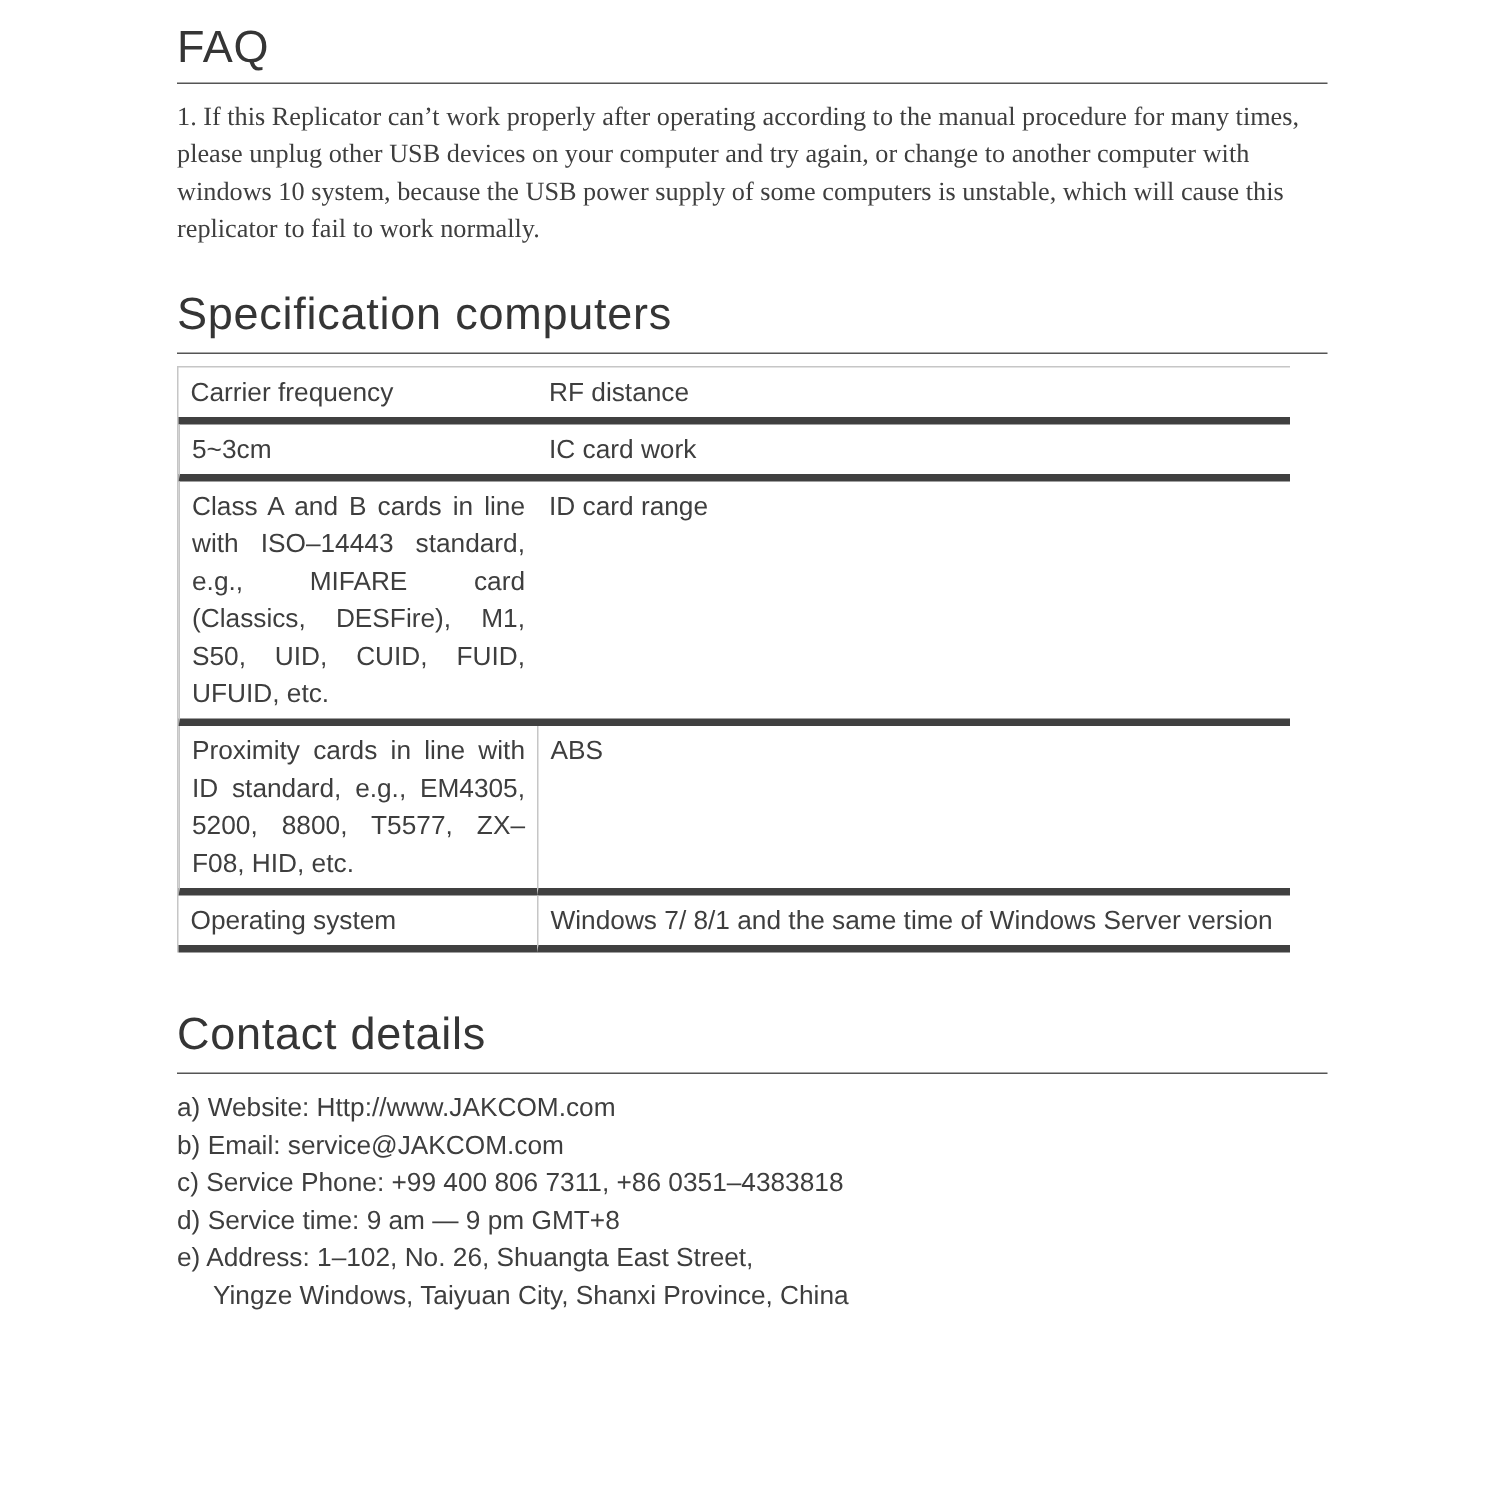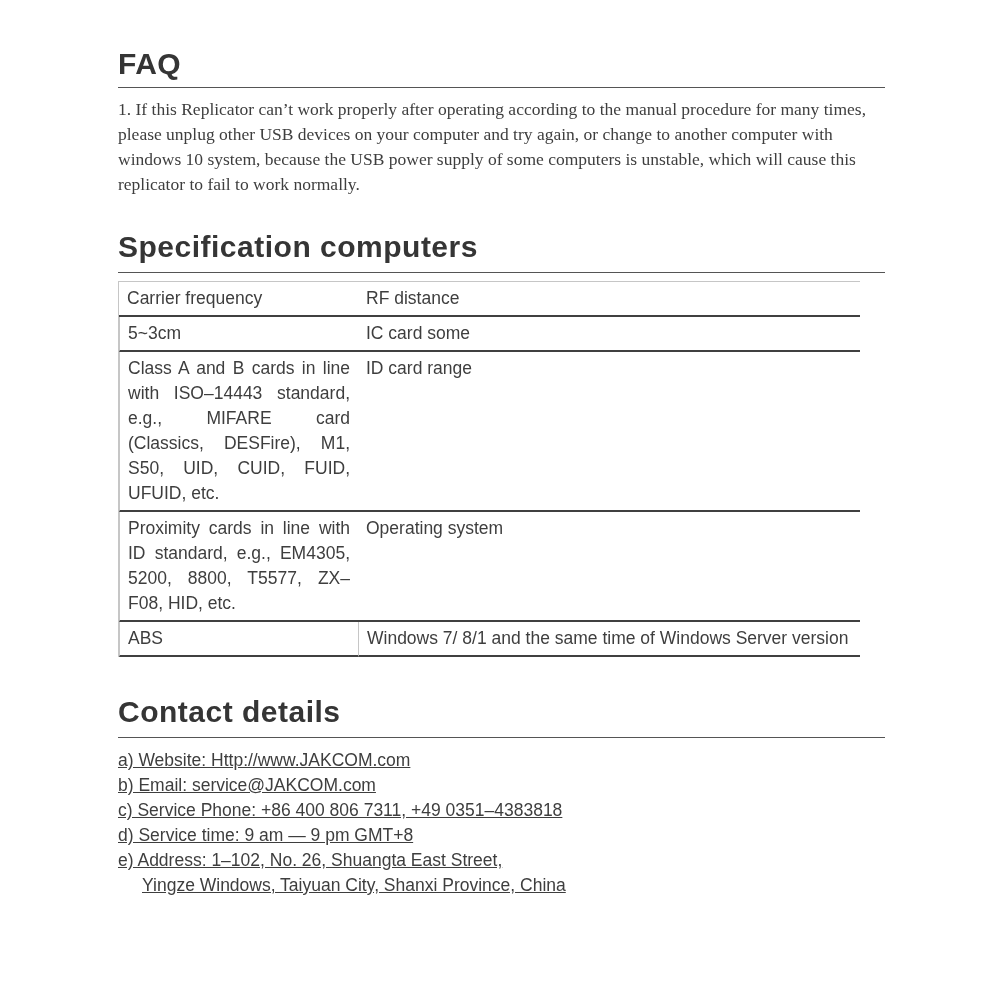--- a/index.html
+++ b/index.html
@@ -13,27 +13,26 @@
     position: relative;
   }
   .page {
     position: absolute;
     left: 118px;
     top: 14px;
     width: 767px;
   }
   .section-heading {
     font-size: 30px;
-    font-weight: 700;
+    font-weight: 400;
     color: #353535;
     letter-spacing: 0.5px;
     padding-bottom: 7px;
     border-bottom: 1px solid #555555;
     line-height: 1.2;
-    margin-top: 32px;
   }
   .faq-heading { padding-bottom: 5px; }
   .faq-body {
     margin-top: 9px;
     font-size: 17.5px;
     line-height: 25px;
     color: #3e3e3e;
     text-align: left;
     font-family: Liberation Serif, serif;
   }
@@ -42,35 +41,34 @@
     margin-top: 8px;
     width: 742px;
     display: grid;
     grid-template-columns: 239px 1fr;
     border-top: 1px solid #c6c6c6;
     border-left: 1px solid #c6c6c6;
     font-size: 17.5px;
     line-height: 25px;
   }
   .cell {
-    border-bottom: 2px solid #404040;
+    border-bottom: 5px solid #404040;
     padding: 4px 6px 4px 8px;
   }
   .cell-label { color: #3e3e3e; }
   .cell-value {
     border-left: 1px solid #c6c6c6;
     text-align: justify;
     padding-right: 8px;
   }
   .contact-section { margin-top: 37px; }
   .contact-list {
     margin-top: 10px;
     font-size: 17.5px;
     line-height: 25px;
-    text-decoration: underline;
   }
   .contact-item { white-space: normal; }
   .contact-line2 { padding-left: 24px; }
 </style>
 </head>
 <body>
 
 <div class="page">
 
   <div class="faq-section">
@@ -80,39 +78,39 @@
 
   <div class="spec-section">
     <div class="section-heading">Specification computers</div>
     <div class="spec-table">
 
       <div class="cell cell-label">Carrier frequency</div>
 
       <div class="cell cell-label">RF distance</div>
       <div class="cell cell-value">5~3cm</div>
 
-      <div class="cell cell-label">IC card some</div>
+      <div class="cell cell-label">IC card work</div>
       <div class="cell cell-value">Class A and B cards in line with ISO–14443 standard, e.g., MIFARE card (Classics, DESFire), M1, S50, UID, CUID, FUID, UFUID, etc.</div>
 
       <div class="cell cell-label">ID card range</div>
       <div class="cell cell-value">Proximity cards in line with ID standard, e.g., EM4305, 5200, 8800, T5577, ZX–F08, HID, etc.</div>
 
+      <div class="cell cell-value">ABS</div>
+
       <div class="cell cell-label">Operating system</div>
-
-      <div class="cell cell-value">ABS</div>
       <div class="cell cell-value">Windows 7/ 8/1 and the same time of Windows Server version</div>
 
     </div>
   </div>
 
   <div class="contact-section">
     <div class="section-heading">Contact details</div>
     <div class="contact-list">
       <div class="contact-item">a) Website: Http://www.JAKCOM.com</div>
       <div class="contact-item">b) Email: service@JAKCOM.com</div>
-      <div class="contact-item">c) Service Phone: +86 400 806 7311, +49 0351–4383818</div>
+      <div class="contact-item">c) Service Phone: +99 400 806 7311, +86 0351–4383818</div>
       <div class="contact-item">d) Service time: 9 am — 9 pm GMT+8</div>
       <div class="contact-item">e) Address: 1–102, No. 26, Shuangta East Street,</div>
       <div class="contact-item contact-line2">Yingze Windows, Taiyuan City, Shanxi Province, China</div>
     </div>
   </div>
 
 </div>
 
 </body></html>

